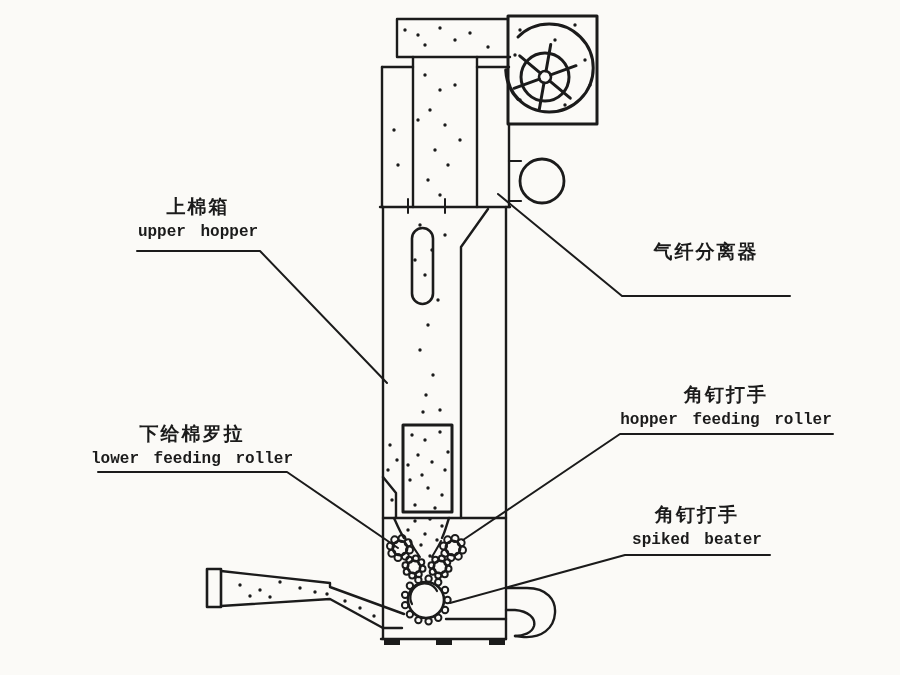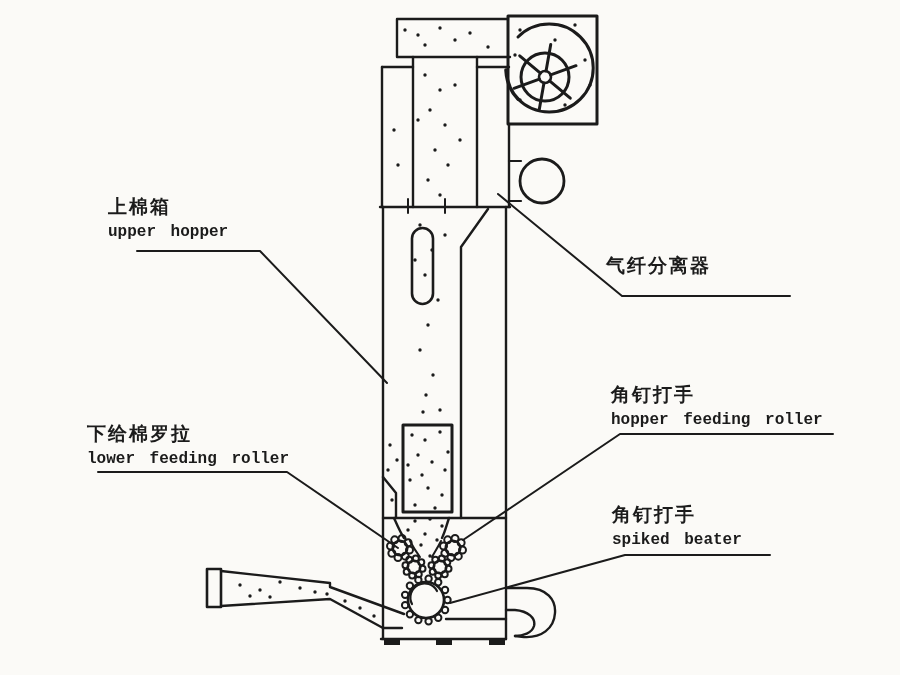--- a/index.html
+++ b/index.html
@@ -10,21 +10,21 @@
   .stage{
     position:relative;
     width:900px;height:675px;
     background:var(--paper);
     overflow:hidden;
     font-family:"DejaVu Sans",sans-serif;
   }
   .stage svg{position:absolute;left:0;top:0;}
   .dlabel{
     position:absolute;
-    text-align:left;
+    text-align:center;
     color:var(--ink);
   }
   .dlabel .zh{
     font-family:"DejaVu Sans",sans-serif;
     font-size:19px;
     font-weight:600;
     letter-spacing:2px;
     line-height:27px;
     white-space:nowrap;
   }
@@ -263,21 +263,21 @@
       <path d="M98,472 H287 L398,548"></path>
       <path d="M770,555 H625 L450,603"></path>
     </g>
   </svg>
 
   <div class="dlabel" style="left:108px;top:193px;width:180px">
     <div class="zh">上棉箱</div>
     <div class="en">upper hopper</div>
   </div>
 
-  <div class="dlabel" style="left:606px;top:252px;width:200px">
+  <div class="dlabel" style="left:606px;top:238px;width:200px">
     <div class="zh">气纤分离器</div>
   </div>
 
   <div class="dlabel" style="left:611px;top:381px;width:230px">
     <div class="zh">角钉打手</div>
     <div class="en">hopper feeding roller</div>
   </div>
 
   <div class="dlabel" style="left:612px;top:501px;width:170px">
     <div class="zh">角钉打手</div>

